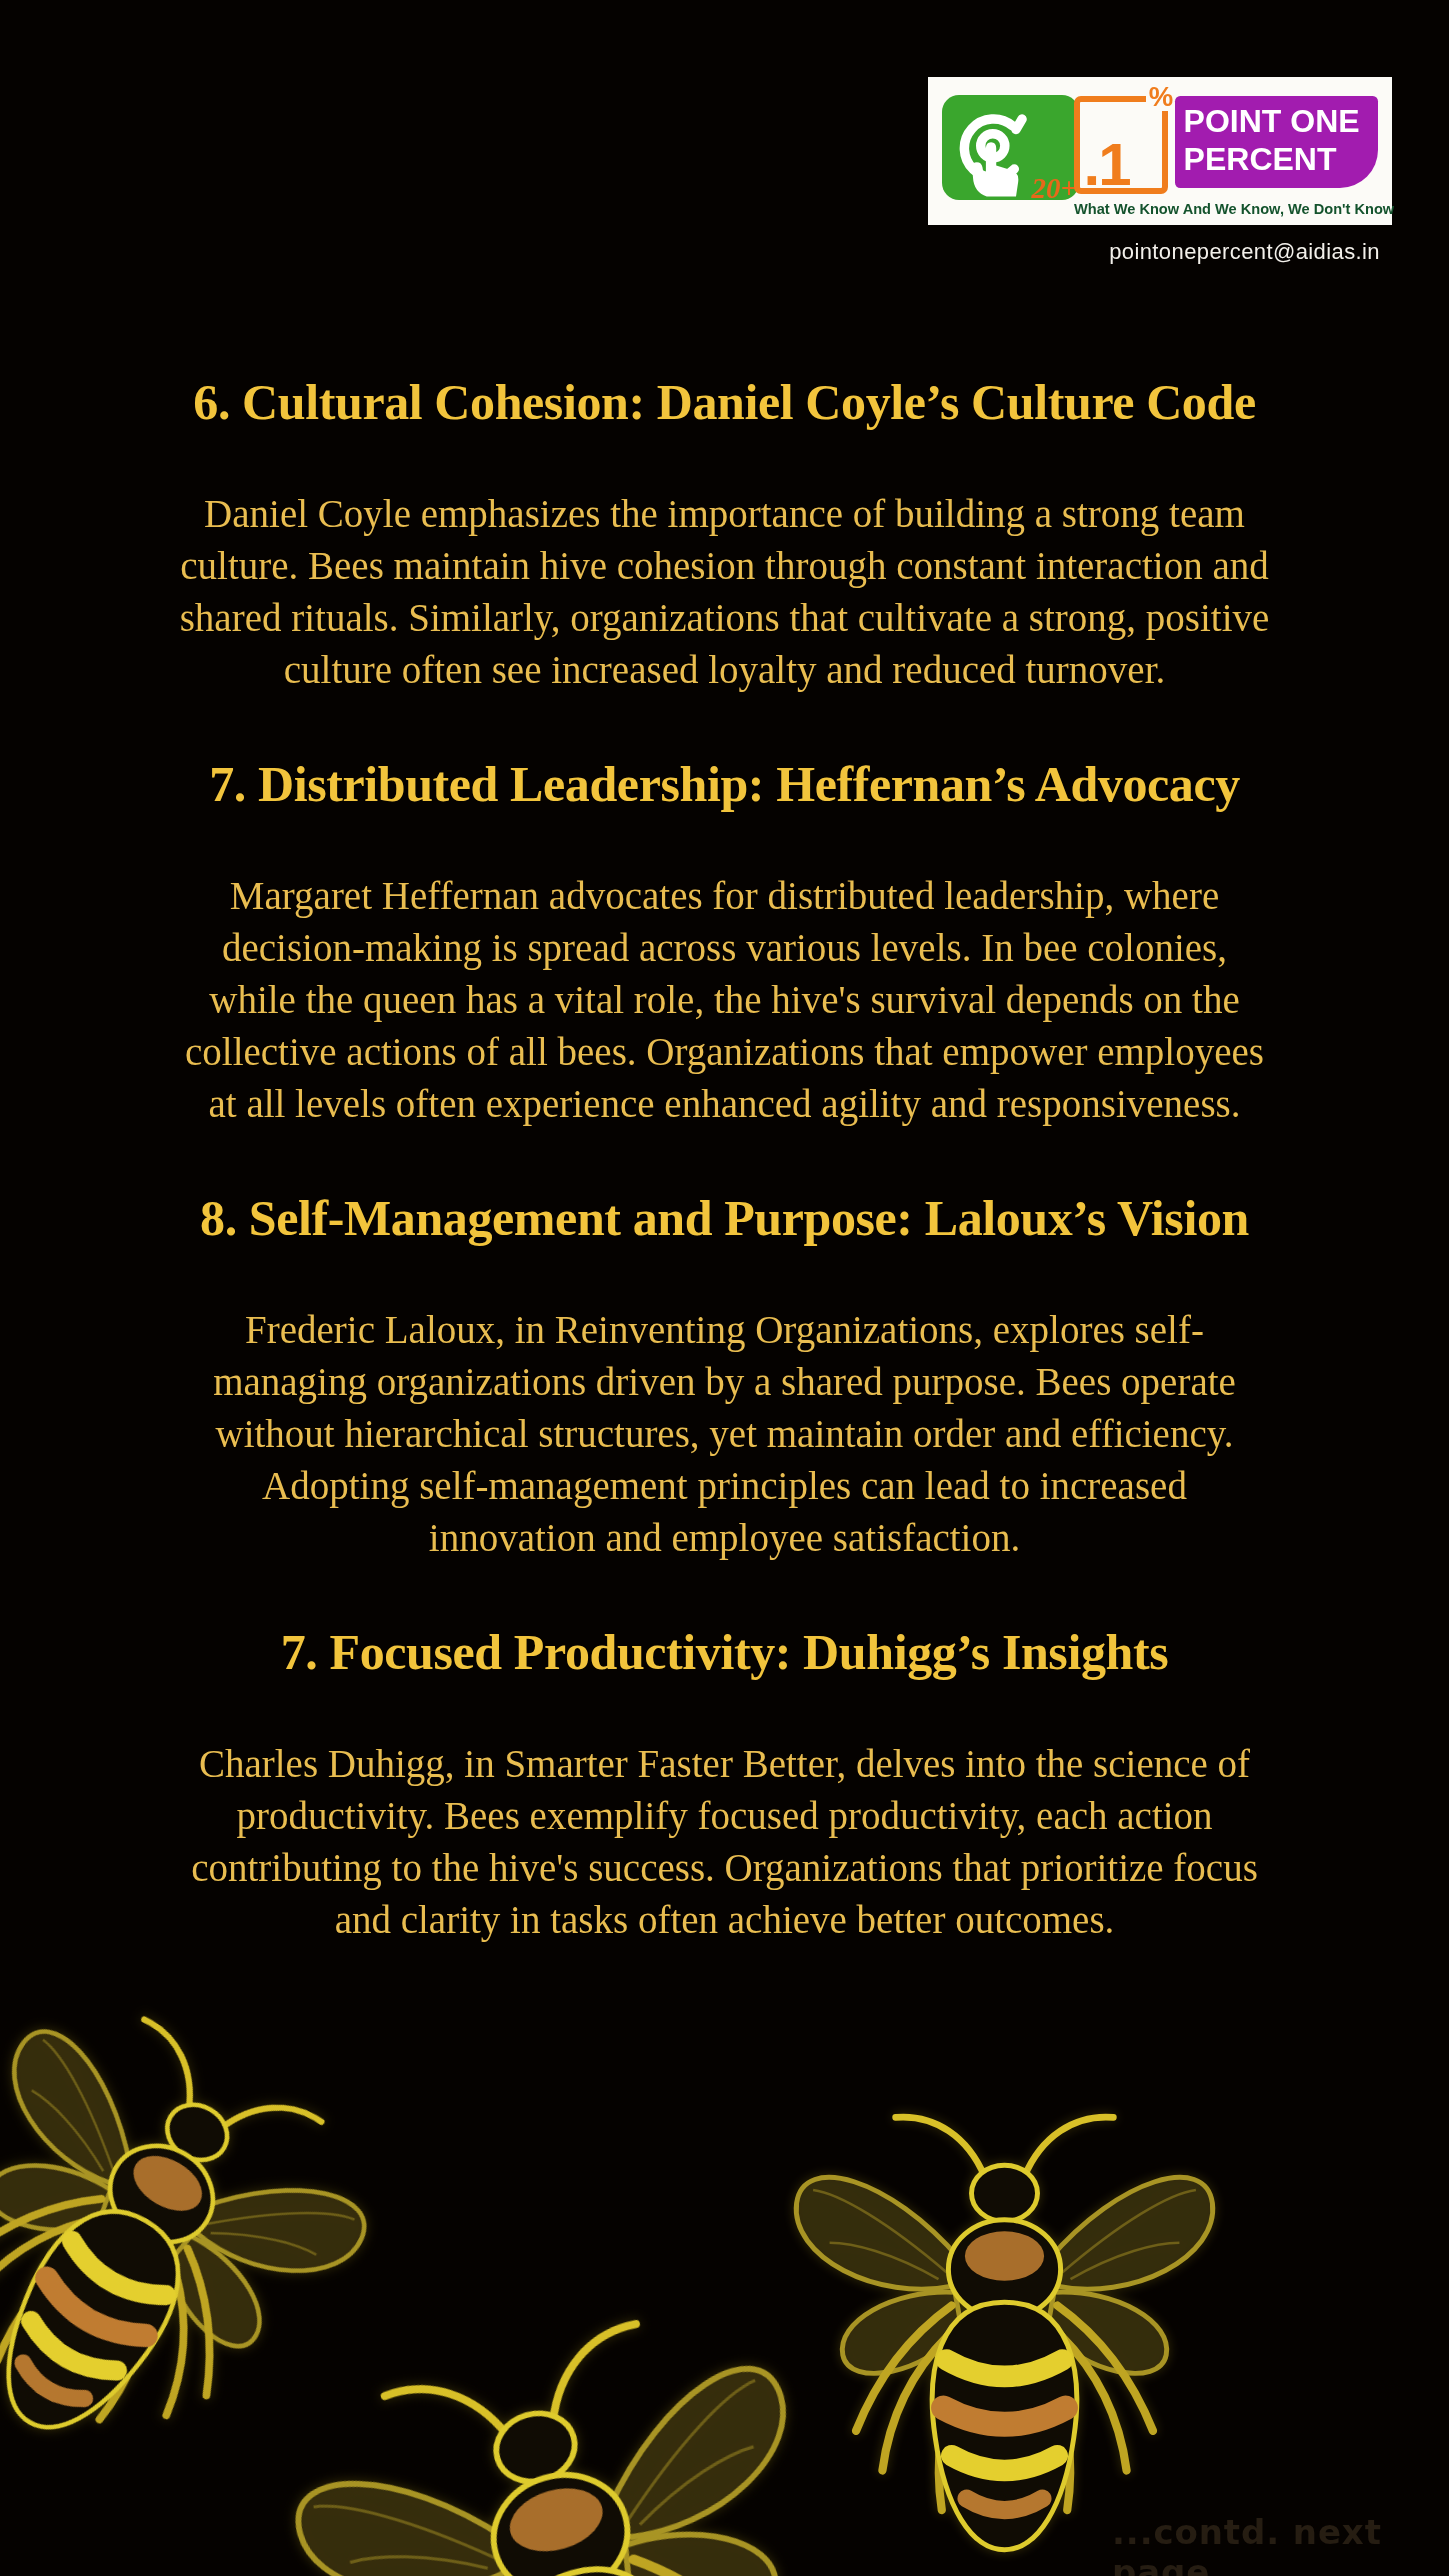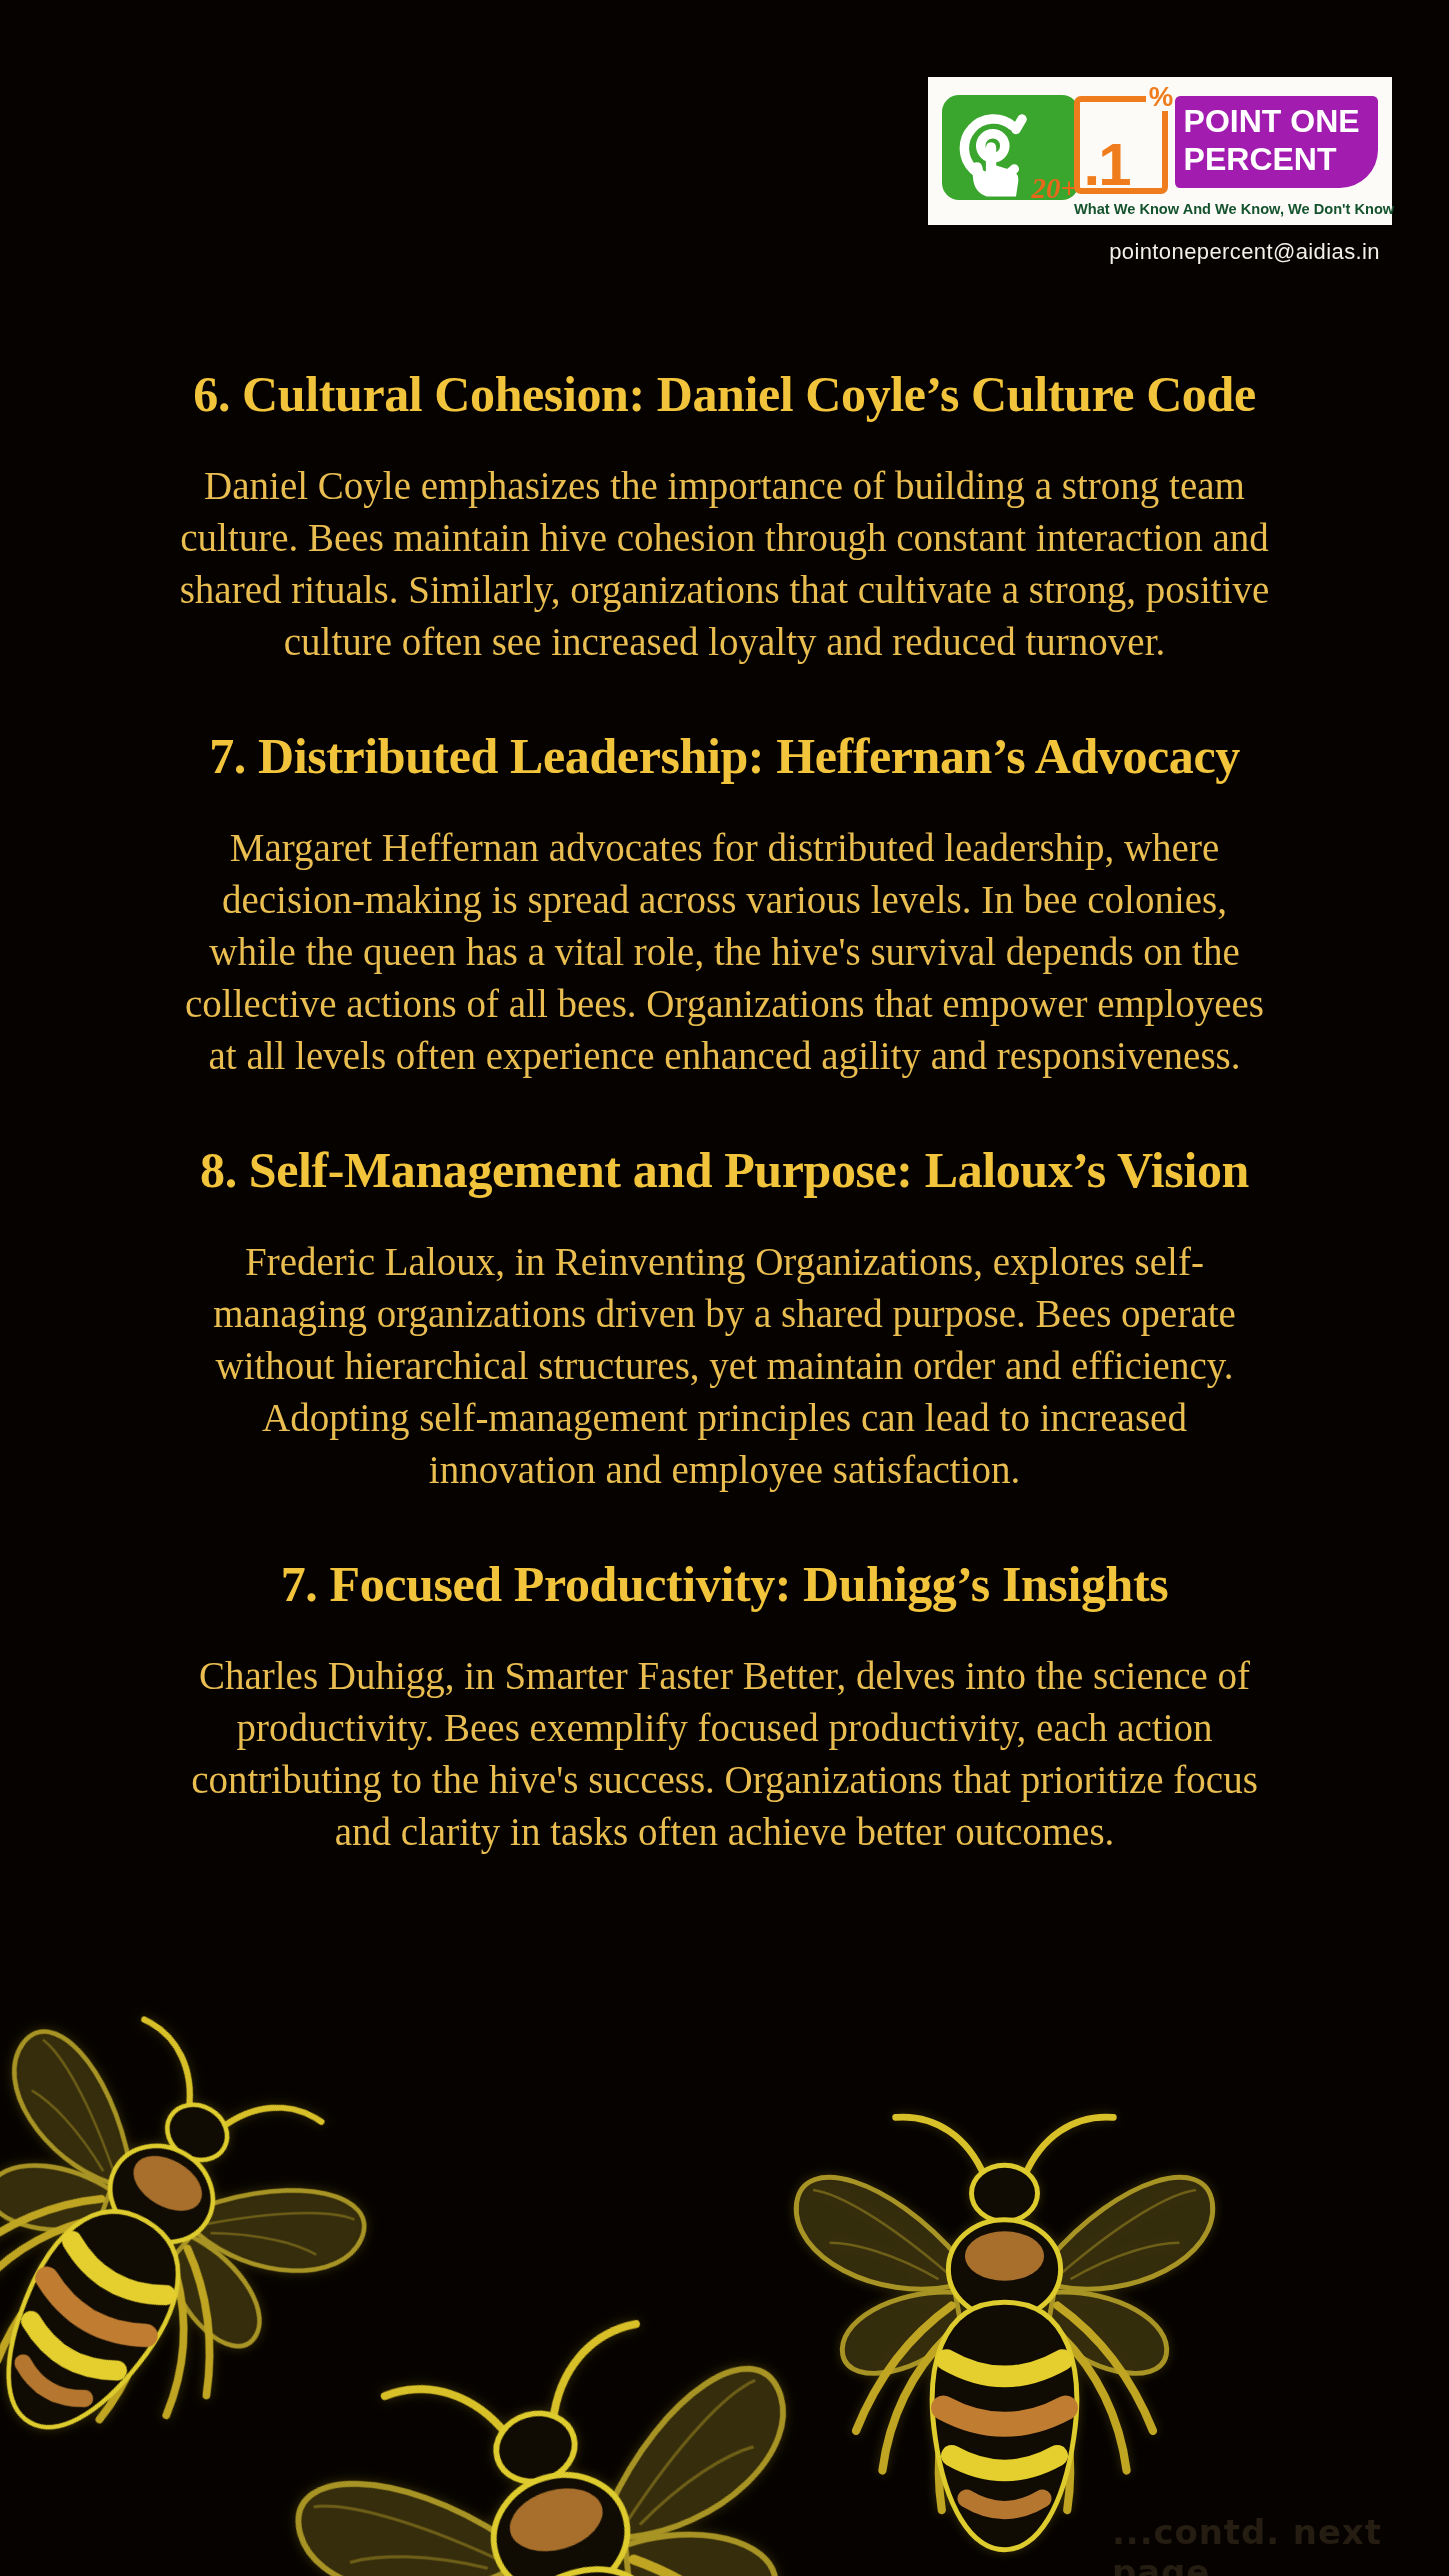--- a/index.html
+++ b/index.html
@@ -52,25 +52,25 @@
   .email{
     position:absolute;top:239px;right:69px;
     font-family:Liberation Sans, sans-serif;font-size:22px;color:#f3f0ea;
     letter-spacing:0.4px;
   }
 
   
   .content{position:absolute;left:0;top:364px;width:100%;text-align:center;}
   .block + .block{margin-top:62px;}
   .heading{
-    margin:4px;font-weight:bold;font-size:50px;line-height:52px;
+    margin:12px;font-weight:bold;font-size:50px;line-height:52px;
     color:#f2c43c;letter-spacing:-0.4px;
   }
   .bodytext{
-    width:1340px;margin:40px auto 0;white-space:pre-line;
+    width:1340px;margin:60px auto 0;white-space:pre-line;
     font-size:39px;line-height:52px;color:#e9bd50;
   }
 
   
   .bee{position:absolute;filter:drop-shadow(0 0 6px rgba(232,211,36,0.22));}
   .bee-left{left:-73px;top:2018px;width:404px;height:465px;transform:rotate(30deg);}
   .bee-right{left:790px;top:2091px;width:429px;height:495px;}
   .bee-bottom{left:326px;top:2318px;width:515px;height:594px;transform:rotate(-16deg);}
 
   .ant{fill:none;stroke:#d8c028;stroke-width:4;stroke-linecap:round;}

